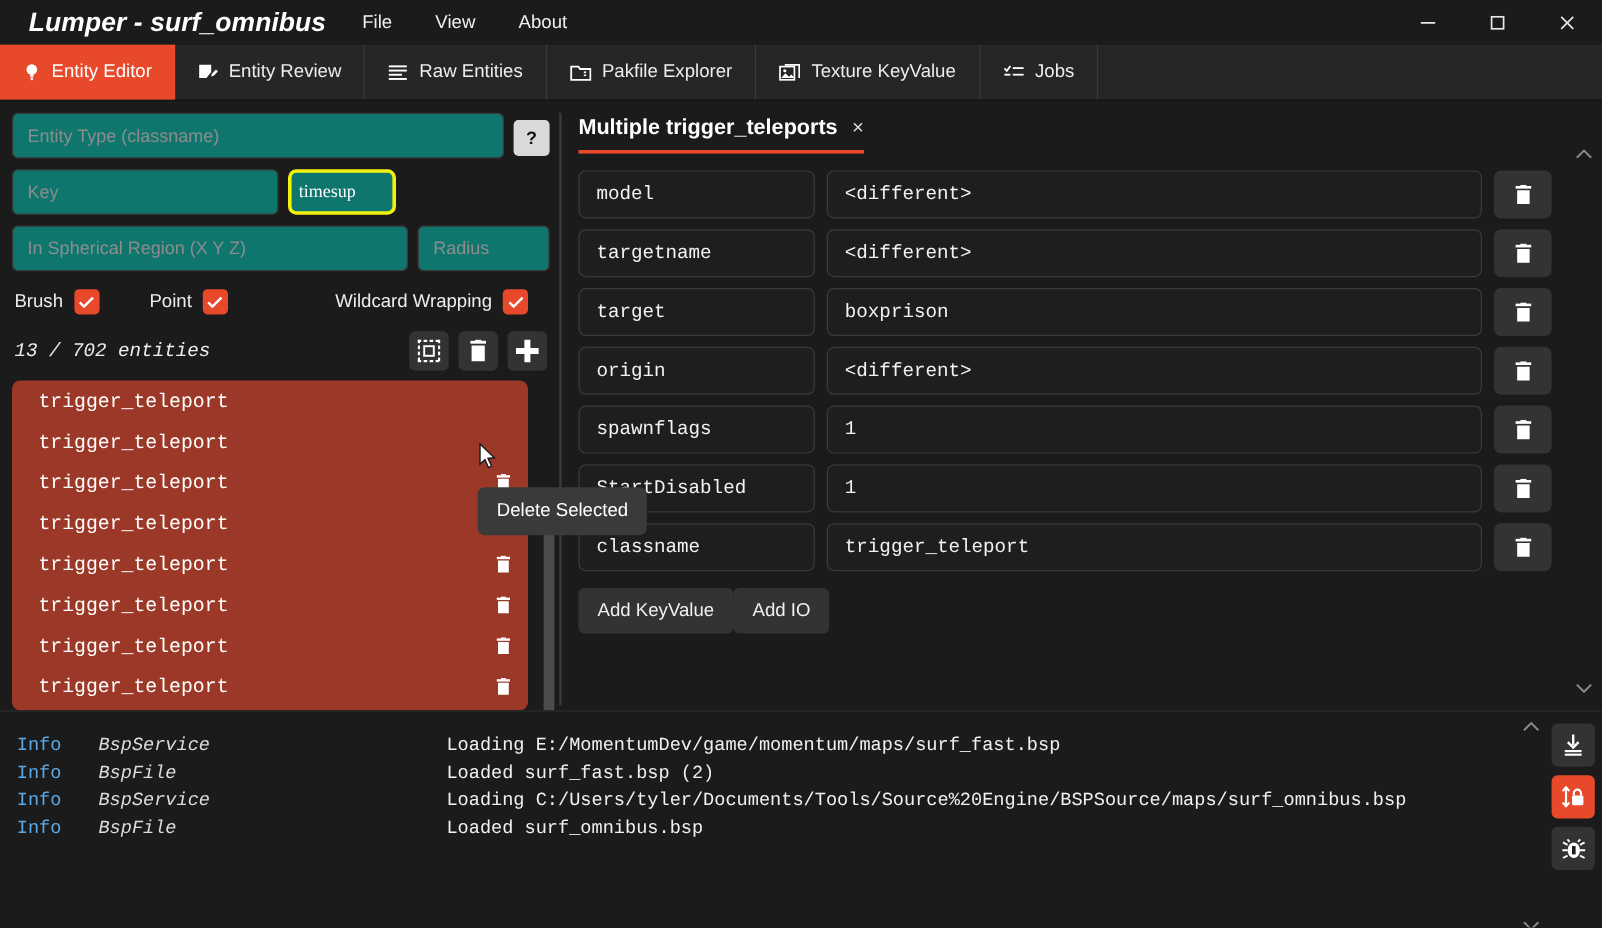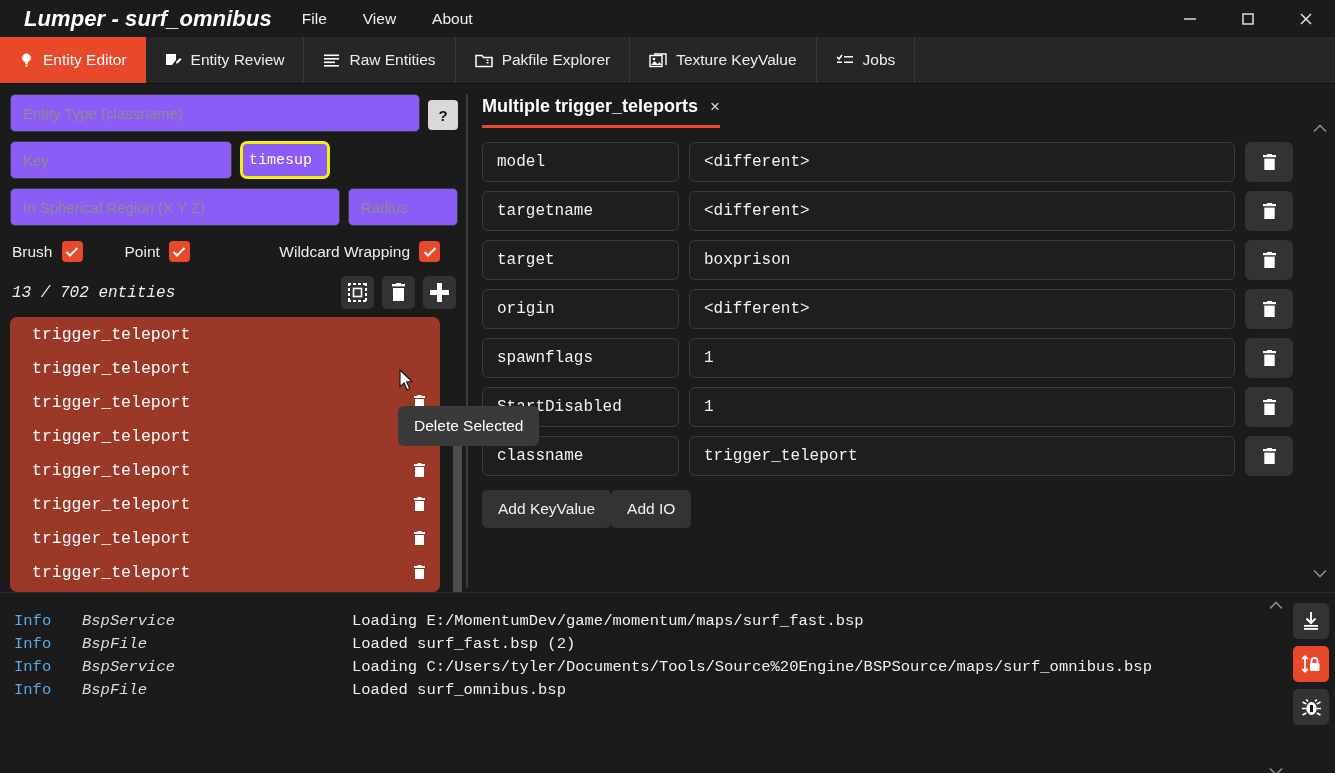--- a/index.html
+++ b/index.html
@@ -58,28 +58,28 @@
     height: 508px; display: flex; background: #1b1b1b;
   }
 
   
   #leftpanel {
     width: 466px; padding: 10px 8px 0 10px;
     display: flex; flex-direction: column; position: relative;
   }
   .filter-row { display: flex; gap: 8px; margin-bottom: 9px; }
   .tinput {
-    background: #8b5cf6; border: 1px solid #3b3b3b; border-radius: 5px;
+    background: #0f766e; border: 1px solid #3b3b3b; border-radius: 5px;
     height: 38px; color: #e6e6e6; font-size: 15px;
     padding: 0 12px; outline: none;
     font-family: "Liberation Sans", sans-serif;
   }
   .tinput::placeholder { color: #8d8d8d; }
   .tinput.mono-val {
-    font-family: Liberation Mono, monospace; font-size: 15px; color:#fff;
+    font-family: Liberation Serif, serif; font-size: 15px; color:#fff;
   }
   #classname-input { flex: 1; }
   #help-btn {
     width: 30px; height: 30px; align-self: center; margin-top: 4px;
     background: #d9d9d9; color: #141414; border: none; border-radius: 4px;
     font-size: 15px; font-weight: bold; cursor: pointer;
     font-family: "Liberation Sans", sans-serif;
   }
   #key-input { width: 222px; }
   #value-input {
@@ -206,21 +206,21 @@
   #log-body {
     flex: 1; padding: 16px 0 0 14px; overflow: hidden; position: relative;
   }
   .log-line {
     display: flex; font-family: "Liberation Mono", monospace;
     font-size: 15.5px; height: 23px; align-items: center;
     white-space: nowrap;
   }
   .log-lvl { width: 68px; color: #5aa9e6; }
   .log-src { width: 270px; color: #dcdcdc; font-style: italic; }
-  .log-msg { color: #f0f0f0; }
+  .log-msg { color: #f0f0f0; margin-left: 20px; }
 
   #log-vscroll {
     width: 22px; display: flex; flex-direction: column;
     align-items: center; justify-content: space-between;
     padding: 8px 0 44px 0;
   }
   #log-tools {
     width: 48px; padding: 10px 0 0 0; display: flex;
     flex-direction: column; align-items: center; gap: 7px;
   }

